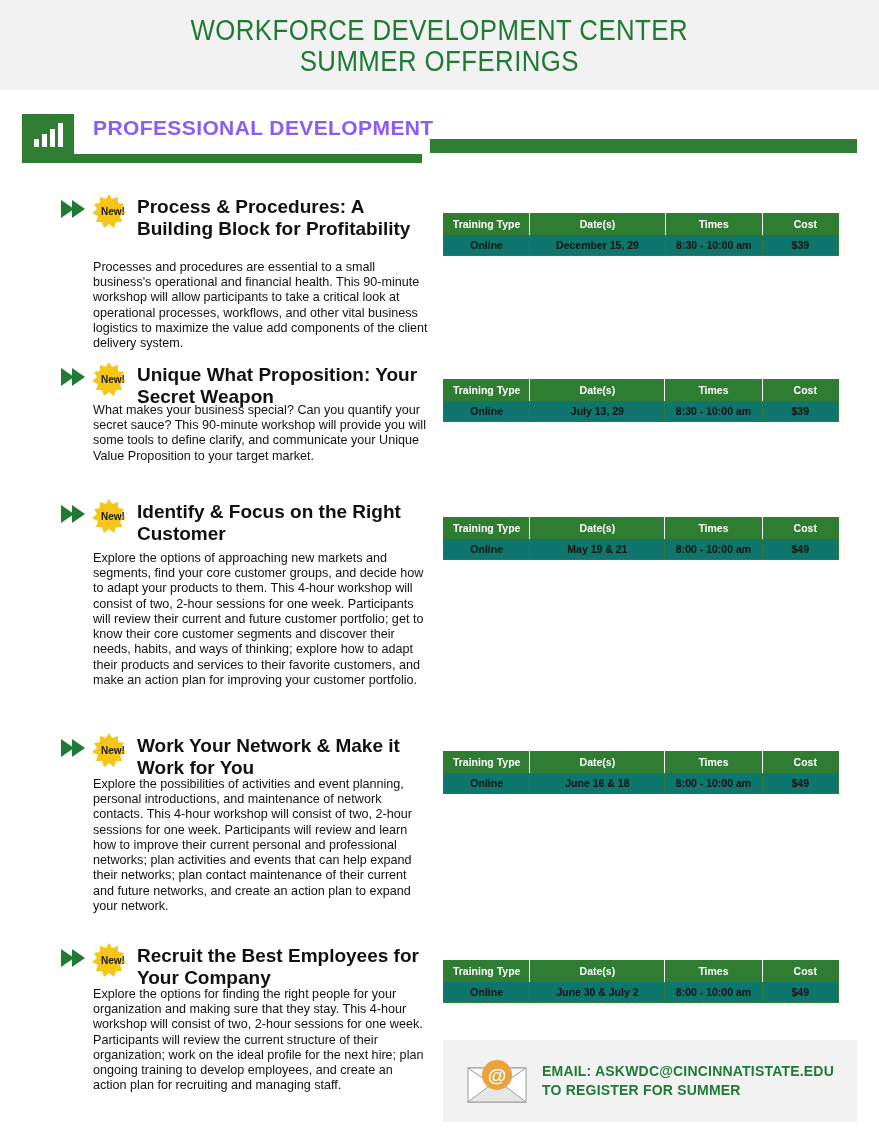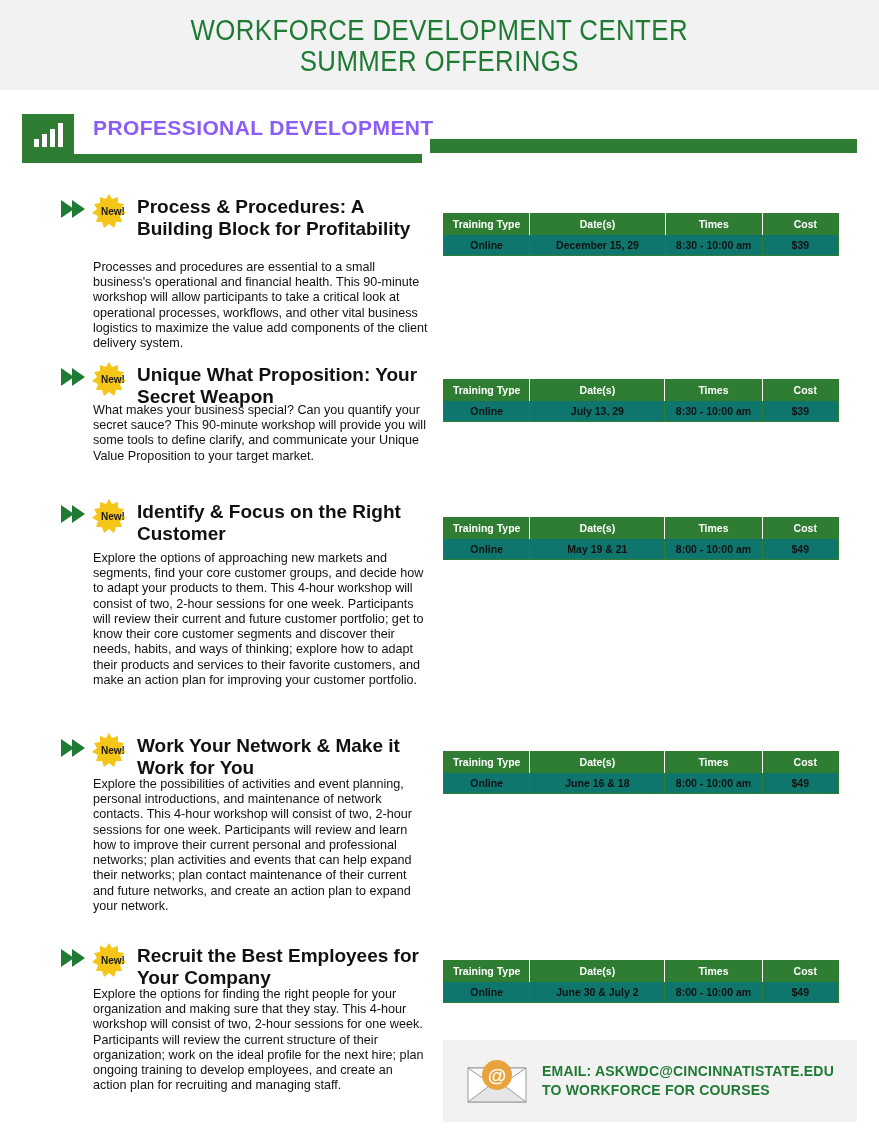--- a/index.html
+++ b/index.html
@@ -422,18 +422,18 @@
         <svg width="62" height="46" viewBox="0 0 62 46">
           <rect x="2" y="10" width="58" height="34" fill="#ffffff" stroke="#9a9a9a" stroke-width="1"></rect>
           <polygon points="2,44 31,22 60,44" fill="#e6e6e6" stroke="#9a9a9a" stroke-width="1"></polygon>
           <polygon points="2,10 31,30 60,10" fill="#f7f7f7" stroke="#9a9a9a" stroke-width="1"></polygon>
           <circle cx="31" cy="17" r="15" fill="#e8a33d"></circle>
           <text x="31" y="24" font-family="Liberation Sans, sans-serif" font-size="19" font-weight="bold" fill="#ffffff" text-anchor="middle">@</text>
         </svg>
       </div>
       <div class="footer-text">
         <div>EMAIL: ASKWDC@CINCINNATISTATE.EDU</div>
-        <div>TO WORKFORCE FOR COURSES</div>
+        <div>TO REGISTER FOR SUMMER</div>
       </div>
     </div>
   </div>
 
 </div>
 
 </body></html>

